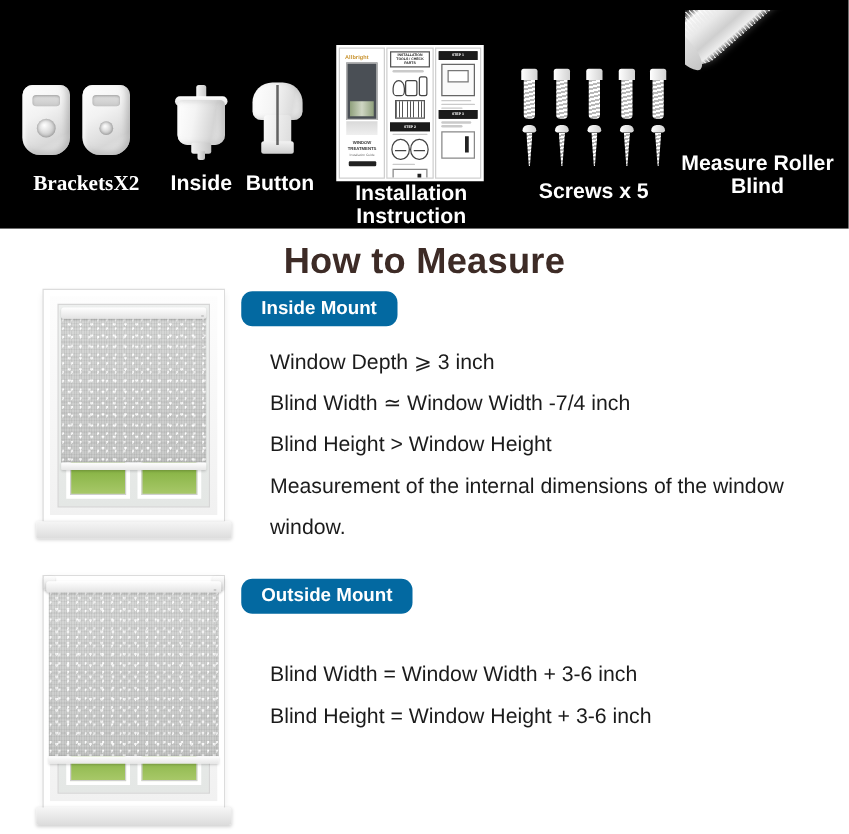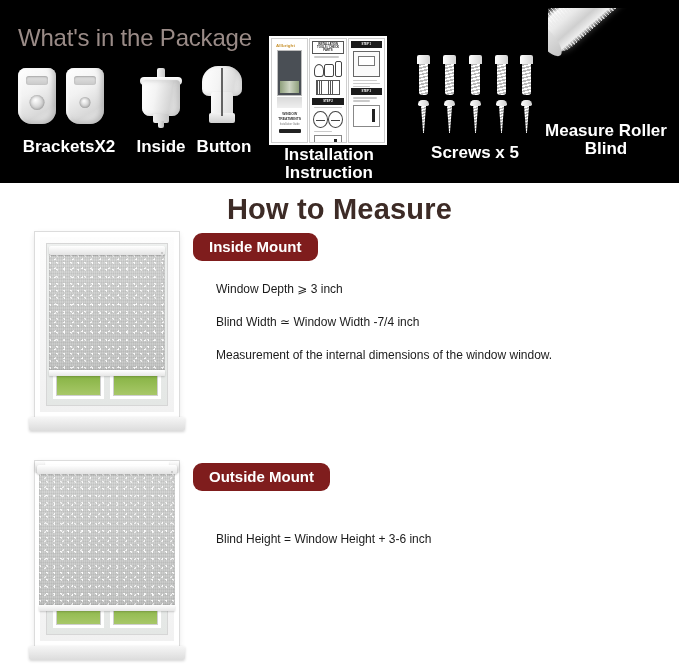--- a/index.html
+++ b/index.html
@@ -50,21 +50,21 @@
     box-shadow:inset 0 1px 2px rgba(120,120,120,.6);
   }
   .bracket-hole{
     position:absolute;left:50%;top:27px;transform:translateX(-50%);
     width:15px;height:15px;border-radius:50%;
     background:radial-gradient(circle at 40% 35%,#ffffff,#cfcfcf 60%,#aeaeae);
     box-shadow:inset 0 0 3px rgba(110,110,110,.75);
   }
   .bracket.b2 .bracket-hole{width:11px;height:11px;top:29px;}
 
-  .lbl-brackets{left:10px;top:138px;width:118px;}
+  .lbl-brackets{left:10px;top:138px;width:118px;font-family:Liberation Serif, serif;}
 
   
   .clutch-art{position:absolute;left:136px;top:66px;width:50px;height:62px;}
   .clutch-body{
     position:absolute;left:6px;top:14px;width:38px;height:36px;
     background:linear-gradient(100deg,#ffffff 0%,#f4f4f4 35%,#d5d5d5 72%,#f0f0f0 100%);
     border-radius:4px 4px 8px 8px;
     box-shadow:inset -3px 0 5px rgba(150,150,150,.5), inset 2px 0 3px rgba(255,255,255,.9);
   }
   .clutch-cap{
@@ -241,30 +241,30 @@
   .measure-section{
     position:absolute;left:0;top:183px;width:679px;height:484px;background:#ffffff;
   }
   .measure-title{
     position:absolute;left:0;top:10px;width:679px;text-align:center;
     font-size:29px;font-weight:700;color:#3d2b26;letter-spacing:.2px;
   }
 
   .mount-badge{
     display:inline-block;
-    background:#7f1d1d;color:#ffffff;
+    background:#0369a1;color:#ffffff;
     font-size:15px;font-weight:700;
     padding:5px 16px 6px;border-radius:9px;
     white-space:nowrap;
   }
 
   .badge-pos-inside{position:absolute;left:193px;top:50px;}
   .badge-pos-outside{position:absolute;left:193px;top:280px;}
 
-  .mount-lines{position:absolute;font-size:12px;color:#1b1b1b;line-height:33px;}
+  .mount-lines{position:absolute;font-size:17px;color:#1b1b1b;line-height:33px;}
   .inside-lines{left:216px;top:90px;width:430px;}
   .outside-lines{left:216px;top:340px;width:440px;}
   .mount-lines div{white-space:nowrap;}
   .mount-lines div.wrap{white-space:normal;}
 
   
   .window-fig{
     position:absolute;
     background:#ffffff;
   }
@@ -345,21 +345,20 @@
     box-shadow:0 1px 2px rgba(0,0,0,.25);
   }
   .win-outside .win-bracket.l{left:8px;}
   .win-outside .win-bracket.r{right:8px;}
 </style>
 </head>
 <body>
 
 <div class="package-banner">
 
-  <div class="package-title">What's in the Package</div>
 
   <div class="brackets-art">
     <div class="bracket b1">
         <div class="bracket-hole"></div>
       </div>
     <div class="bracket b2">
         <div class="bracket-hole"></div>
       </div>
   </div>
   <div class="pkg-item pkg-label lbl-brackets">BracketsX2</div>
@@ -478,27 +477,29 @@
 <div class="measure-section">
 
   <div class="measure-title">How to Measure</div>
 
   <div class="badge-pos-inside">
     <span class="mount-badge">Inside Mount</span>
   </div>
   <div class="mount-lines inside-lines">
     <div>Window Depth  ⩾ 3 inch</div>
     <div>Blind Width ≃ Window Width -7/4 inch</div>
+    <div>Blind Height &gt; Window Height</div>
     <div class="wrap">Measurement of the internal dimensions of the window window.</div>
   </div>
 
   <div class="badge-pos-outside">
     <span class="mount-badge">Outside Mount</span>
   </div>
   <div class="mount-lines outside-lines">
+    <div>Blind Width = Window Width + 3-6 inch</div>
     <div>Blind Height = Window Height + 3-6 inch</div>
   </div>
 </div>
 
 <div class="window-fig win-inside">
   <div class="win-frame">
     <div class="win-inner">
       <div class="win-panes">
         <div class="win-pane"></div>
         <div class="win-pane"></div>

